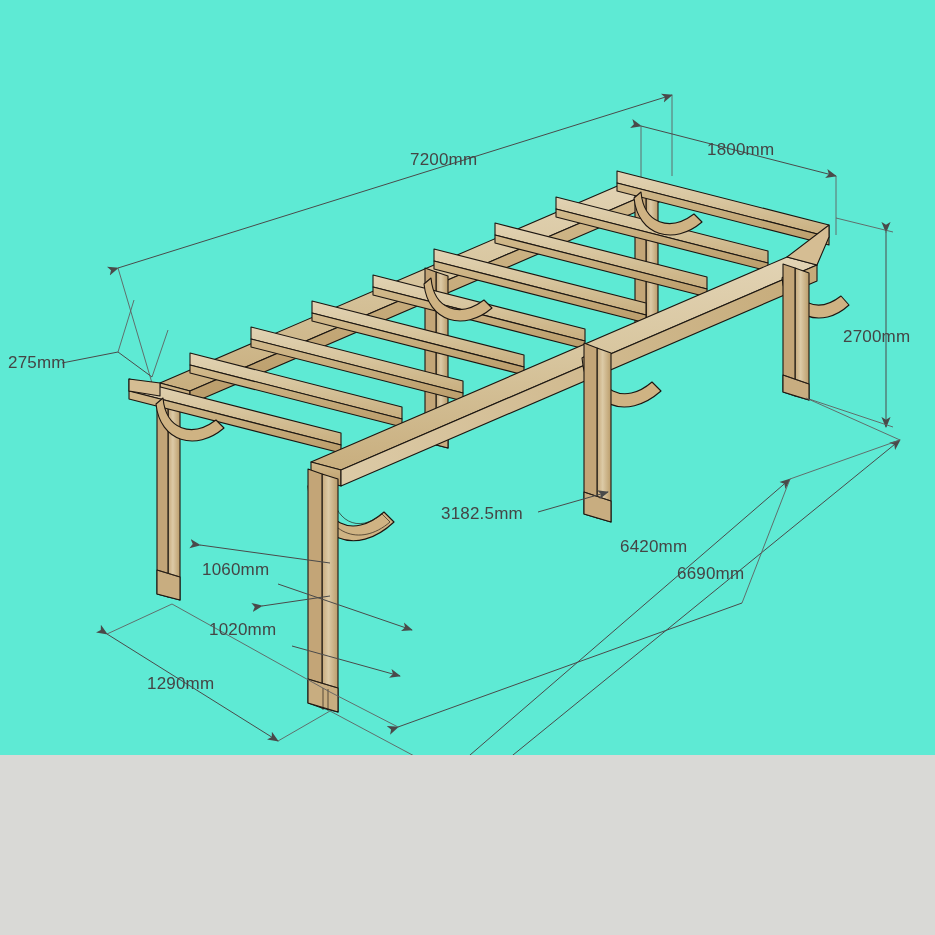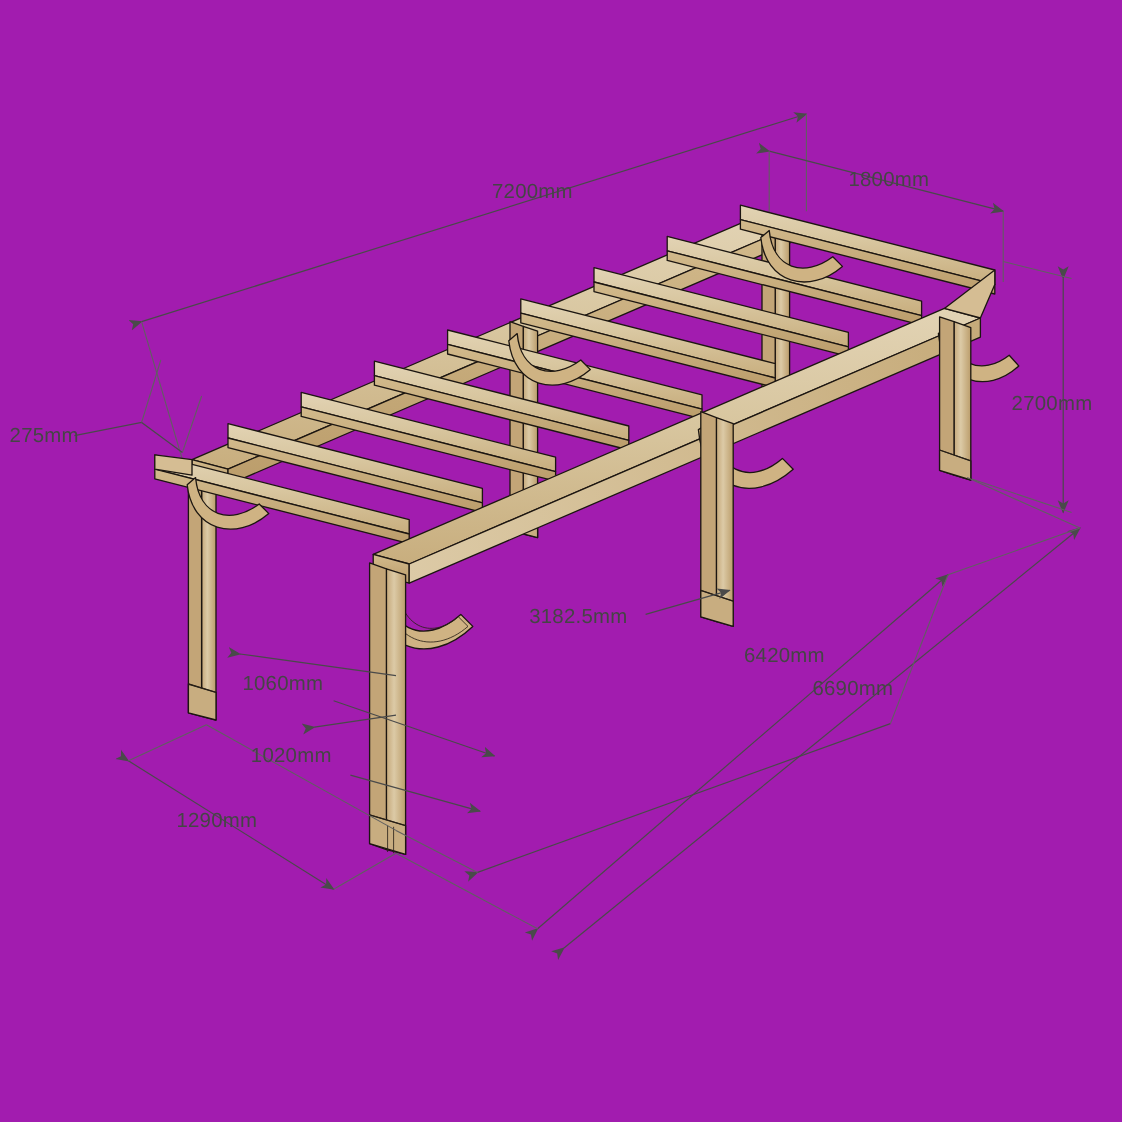--- a/index.html
+++ b/index.html
@@ -3,22 +3,22 @@
 <meta charset="utf-8">
 <style>
   html, body {
     margin: 0;
     padding: 0;
     background: #d9d9d6;
   }
   #canvas-wrap {
     position: relative;
     width: 935px;
-    height: 935px;
-    background: #a21caf;
+    height: 755px;
+    background: #5eead4;
     overflow: hidden;
     font-family: "Liberation Sans", sans-serif;
   }
   svg#drawing {
     position: absolute;
     top: 0; left: 0;
     width: 935px;
     height: 935px;
     display: block;
   }

